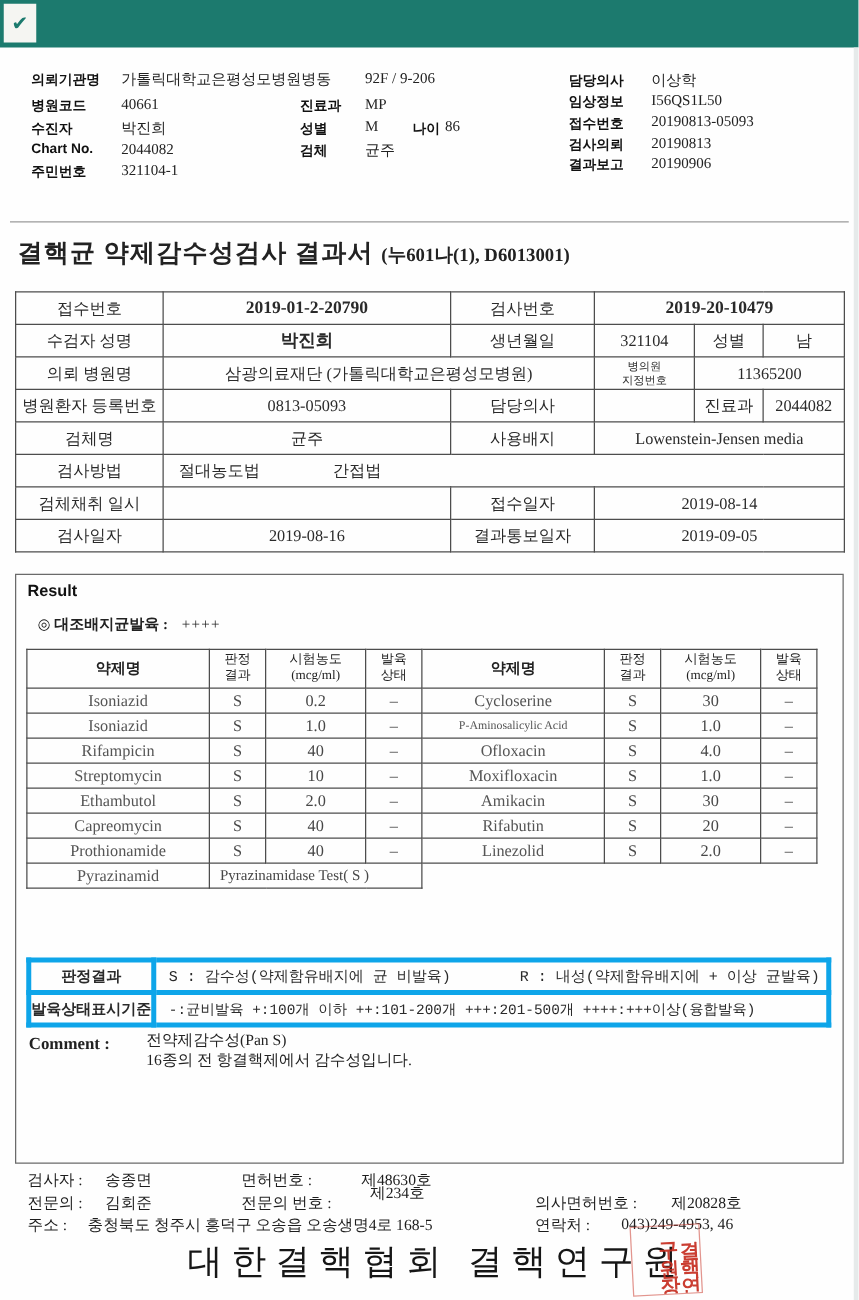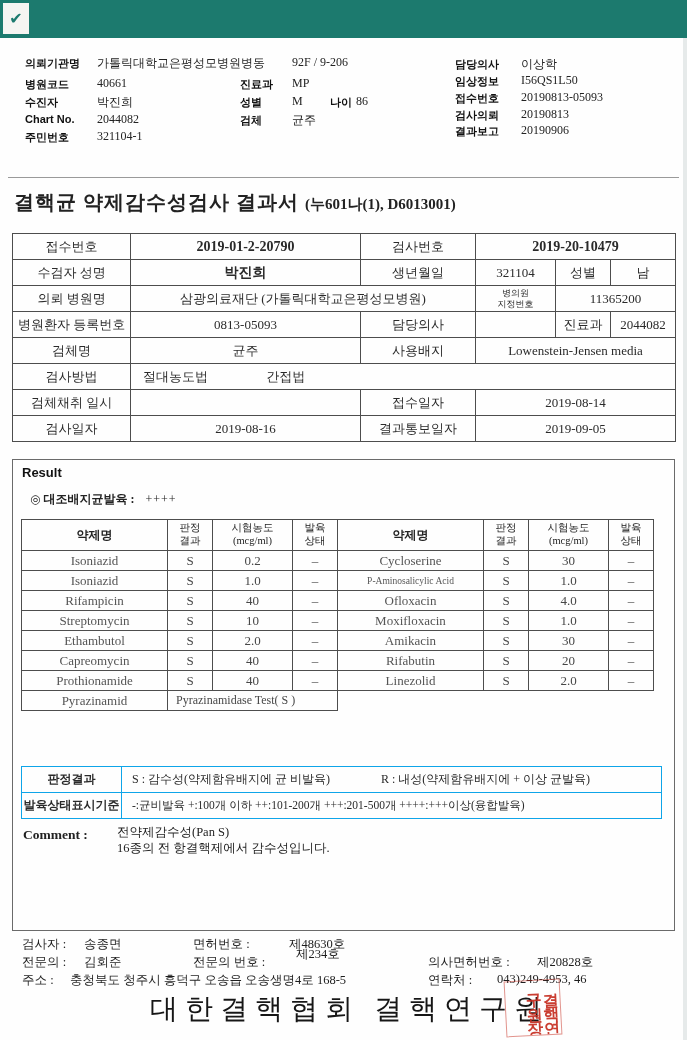--- a/index.html
+++ b/index.html
@@ -53,22 +53,22 @@
   table.drugs th.dn span { font-weight:bold; font-size:12px; }
   table.drugs td { border:1px solid #4d4d4d; height:20px; font-size:13px; color:#474747;
     overflow:hidden; white-space:nowrap; }
   table.drugs td.dname { color:#555; }
   table.drugs td.small { font-size:9.5px; }
   table.drugs td.testcell { text-align:left; padding-left:8px; font-size:12px; }
   table.drugs td.empty { border:none; }
 
   table.legend { position:absolute; left:8px; top:306px; width:640px;
     border-collapse:collapse; table-layout:fixed; }
-  table.legend td { border:1px solid #0ea5e9; height:26px; font-size:12px; color:#2a2a2a;
-    overflow:hidden; white-space:nowrap; }
+  table.legend td { border:4px solid #0ea5e9; height:26px; font-size:12px; color:#2a2a2a;
+    overflow:hidden; white-space:nowrap;font-family:Liberation Mono, monospace; }
   table.legend td.llabel { text-align:center; font-weight:bold; }
   table.legend td.lcontent { text-align:left; padding-left:10px; }
   table.legend .gap { margin-left:48px; }
   table.legend td.growth { font-size:11.5px; }
 
   .comment-label { position:absolute; left:10px; top:367px; font-weight:bold; font-size:13.5px; }
   .comment-l1 { position:absolute; left:104px; top:364px; font-size:12.5px; }
   .comment-l2 { position:absolute; left:104px; top:380px; font-size:12.5px; }
 
   

